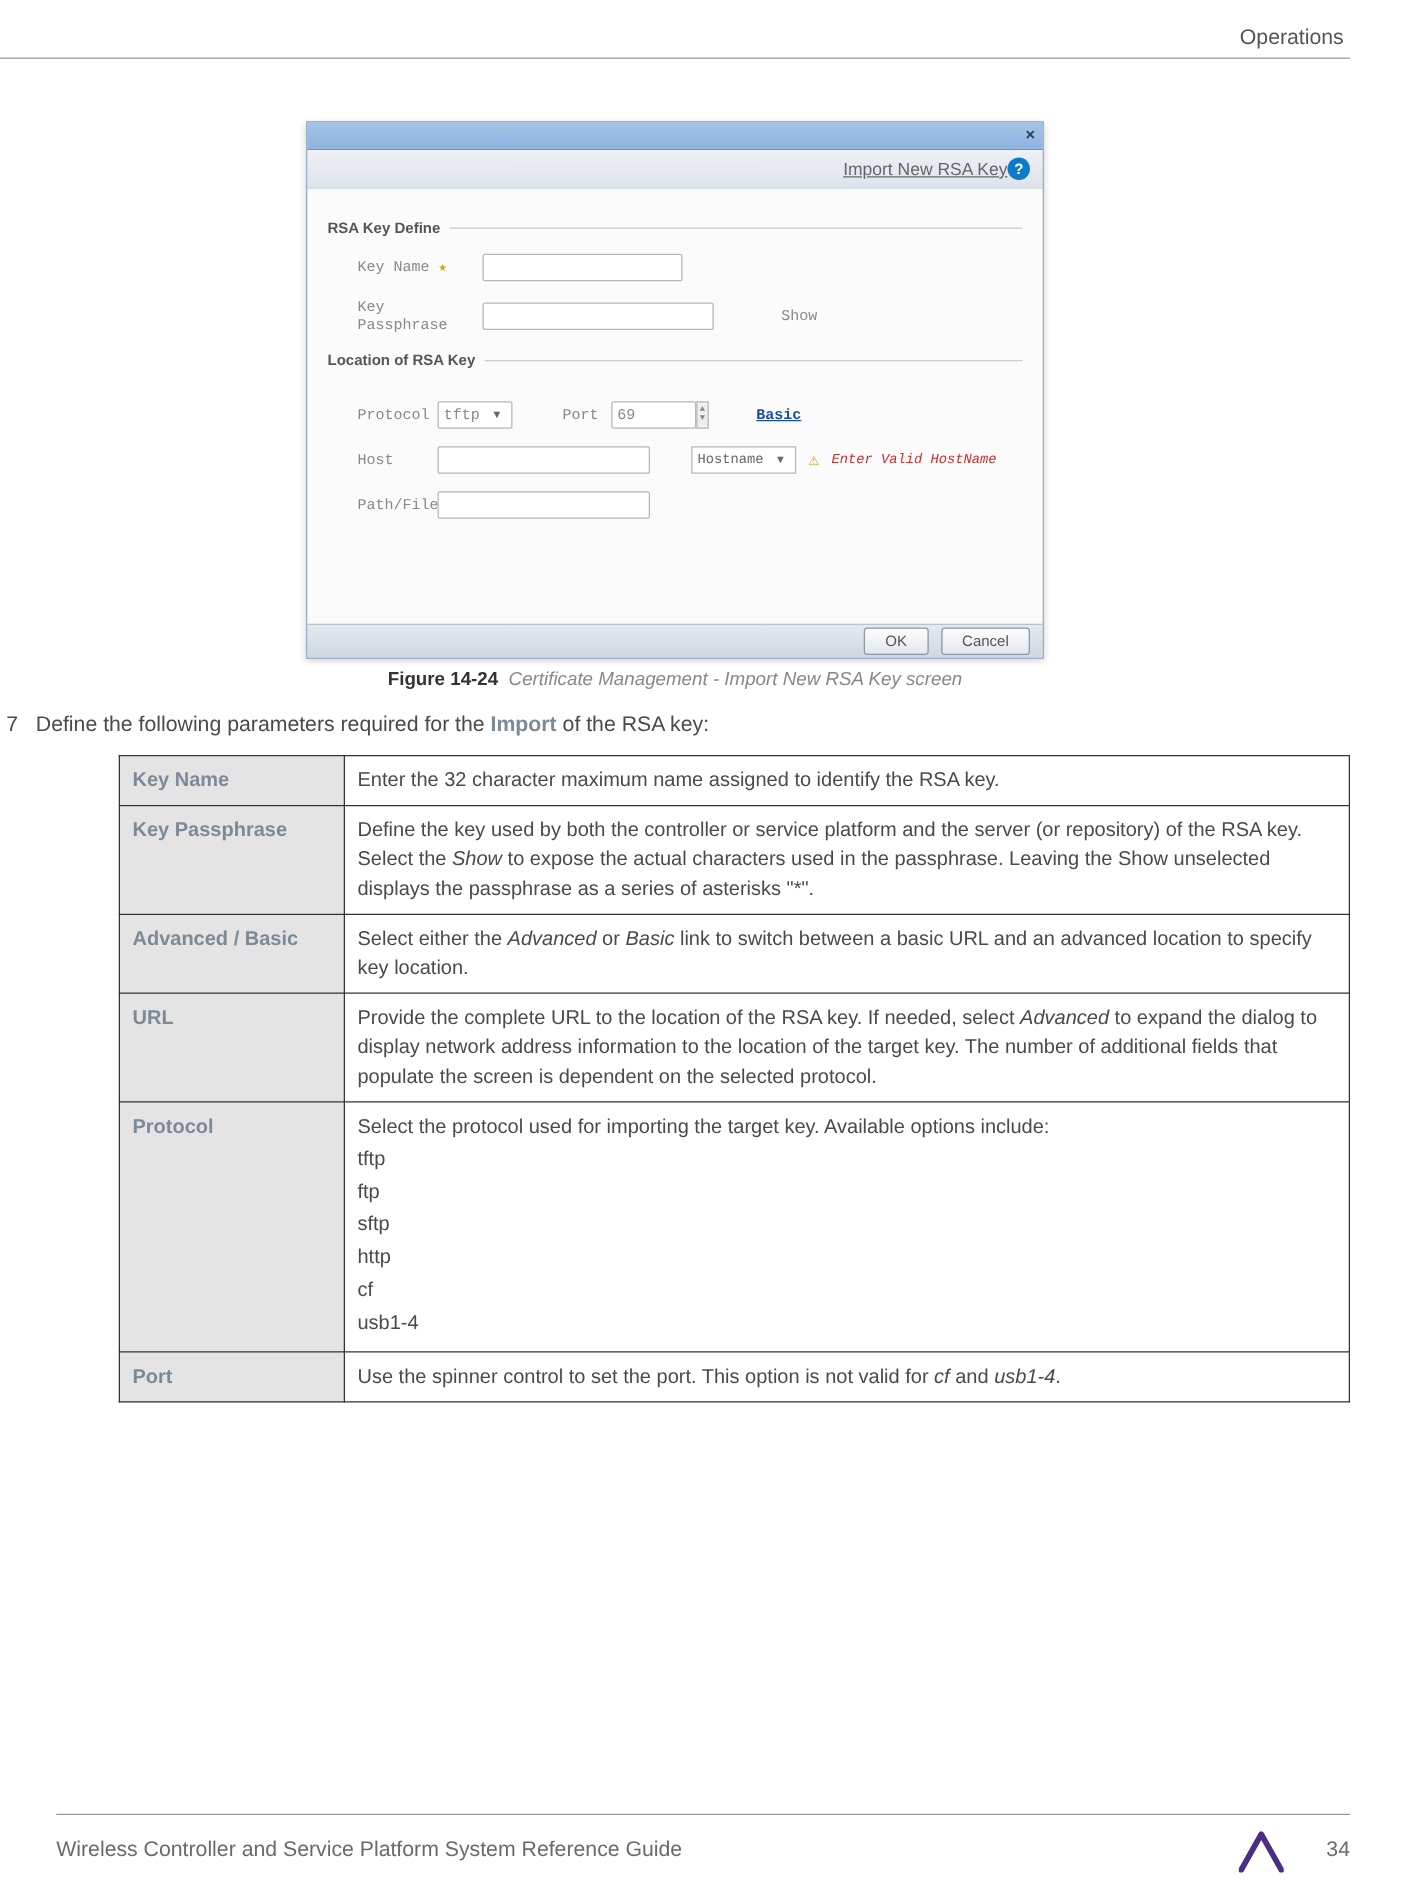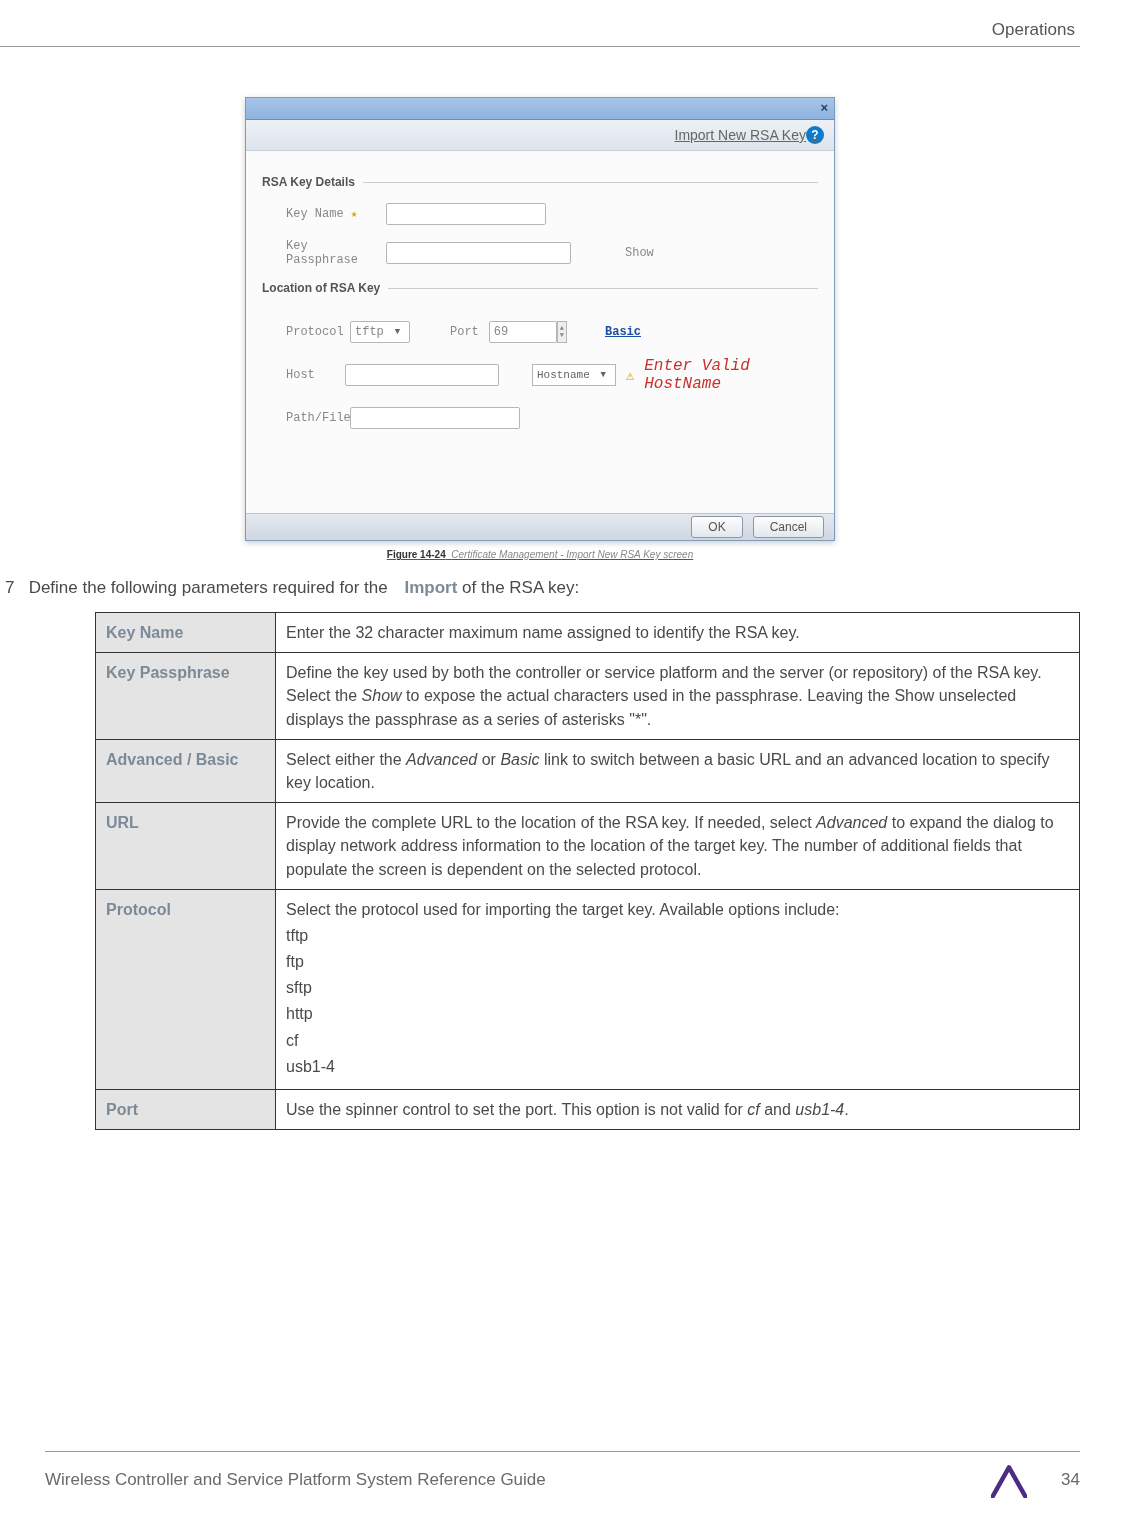--- a/index.html
+++ b/index.html
@@ -65,36 +65,36 @@
     .proto-input{width:60px}
     .port-input{width:68px}
     .host-input{width:170px}
     .path-input{width:170px}
     .dd-arrow{display:inline-flex;align-items:center;justify-content:center;width:15px;color:#666;font-size:9px;}
     .spinner-arrows{display:inline-flex;flex-direction:column;font-size:7px;line-height:7px;border:1px solid #b6b6b6;height:22px;justify-content:center;background:#eee;}
     .spinner-arrows span{padding:0 2px;}
     .star{color:#d6a400;font-size:11px;}
     .link{color:#1b4fa3;text-decoration:underline;font-weight:bold;font-size:12px;}
     .warn-tri{color:#d99a00;font-size:14px;}
-    .err-msg{color:#c9302c;font-style:italic;font-size:16px;}
+    .err-msg{color:#c9302c;font-style:italic;font-size:11px;}
     .action-bar{
       background: linear-gradient(#e4e9ef,#cfd7e1);
       border-top:1px solid #b9c3d0;
       display:flex;gap:10px;justify-content:flex-end;
       padding:2px 10px;
     }
     .btn{
       border:1px solid #8b98a8;background:linear-gradient(#fdfdfd,#e3e7ec);
       padding:3px 16px;border-radius:3px;font-size:12px;color:#555;
     }
-    .figure-caption { text-align:center; font-size:10px; color:#555; margin-bottom:18px;text-decoration:underline;}
+    .figure-caption { text-align:center; font-size:15px; color:#555; margin-bottom:18px;}
     .figure-caption b { color:#333; }
     .figure-caption .it { font-style:italic; color:#888;}
     .step-line { font-size:17px; color:#4a4a4a; margin-bottom:14px; padding-left:5px;}
-    .step-line .bold-term { color:#7c8a98; font-weight:bold;margin-left:12px;}
+    .step-line .bold-term { color:#7c8a98; font-weight:bold;}
     .param-table {
       width: 985px; margin-left:95px;
       border-collapse: collapse;
       font-size:16px; color:#4a4a4a;
     }
     .param-table td { border:1px solid #333; padding:8px 10px; vertical-align:top; line-height:1.45;}
     .param-table td.key {
       width:180px; background:#e4e4e4;
       color:#7c8a98; font-weight:bold;
     }
@@ -122,21 +122,21 @@
   <div class="dialog">
     <div class="titlebar-top">
       <span class="close-x">×</span>
     </div>
     <div class="titlebar-sub">
       <span>Import New RSA Key</span>
       <span class="help-badge">?</span>
     </div>
     <div class="dialog-body">
       <div class="section-header">
-        <span>RSA Key Details</span>
+        <span>RSA Key Define</span>
         <span class="line"></span>
       </div>
       <div class="form-row">
         <label><span>Key Name</span> <span class="star">★</span></label>
         <div class="fake-input small-input"></div>
       </div>
       <div class="form-row">
         <label>Key Passphrase</label>
         <div class="fake-input med-input"></div>
         <span style="width:34px"></span>

